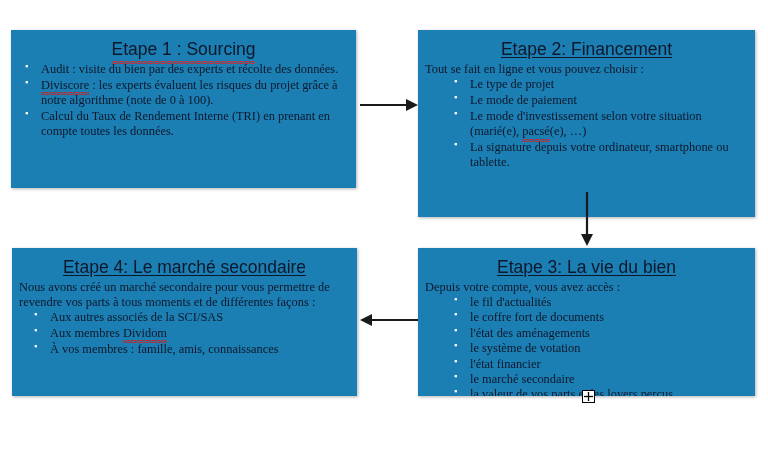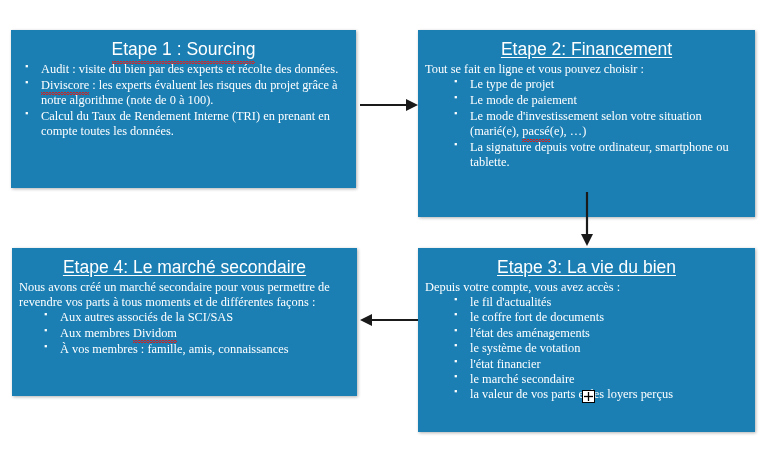--- a/index.html
+++ b/index.html
@@ -20,27 +20,27 @@
     inset: 0;
     background: #ffffff;
   }
 
   
   .box {
     position: absolute;
     background: #1B7FB4;
     box-sizing: border-box;
     box-shadow: 1px 1px 3px rgba(0,0,0,0.30);
-    color: #ffffff;
+    color: #0f172a;
     overflow: hidden;
   }
 
   .box-1 { left: 11px;  top: 30px;  width: 345px; height: 158px; }
   .box-2 { left: 418px; top: 30px;  width: 337px; height: 187px; }
-  .box-3 { left: 418px; top: 248px; width: 337px; height: 184px; }
+  .box-3 { left: 418px; top: 248px; width: 337px; height: 148px; }
   .box-4 { left: 12px;  top: 248px; width: 345px; height: 148px; }
 
   
   .box-title {
     font-family: "Liberation Sans", sans-serif;
     font-size: 17.5px;
     line-height: 1.25;
     text-align: center;
     text-decoration: underline;
     text-underline-offset: 2px;
@@ -91,21 +91,21 @@
     position: absolute;
     left: 0;
     top: -1px;
     font-size: 9px;
     color: #ffffff;
   }
   ul.tight > li { margin-bottom: 0; }
 
   
   .box-1 ul.bullets { padding-left: 14px; }
-  .box-4 ul.bullets { padding-left: 22px; margin-left: 10px; }
+  .box-4 ul.bullets { padding-left: 22px; }
 
   .inline-squig {
     position: relative;
     display: inline-block;
   }
   .inline-squig::after {
     content: "";
     position: absolute;
     left: 0;
     right: 0;

